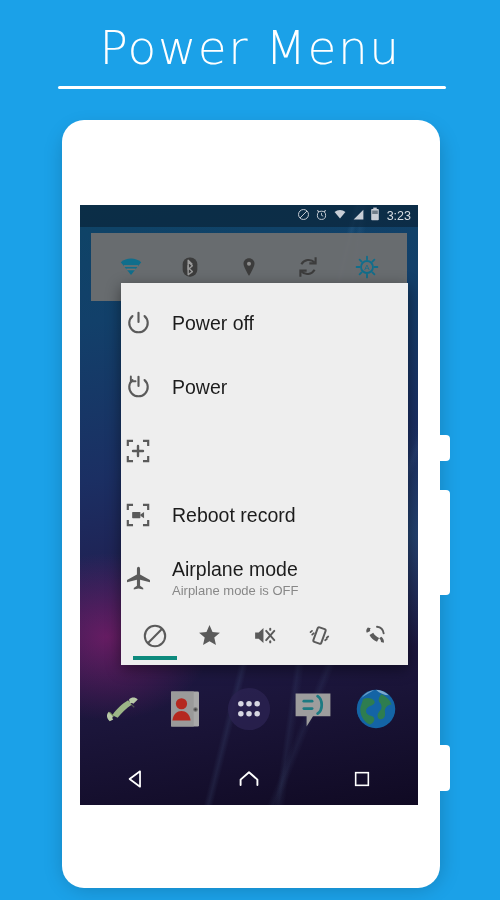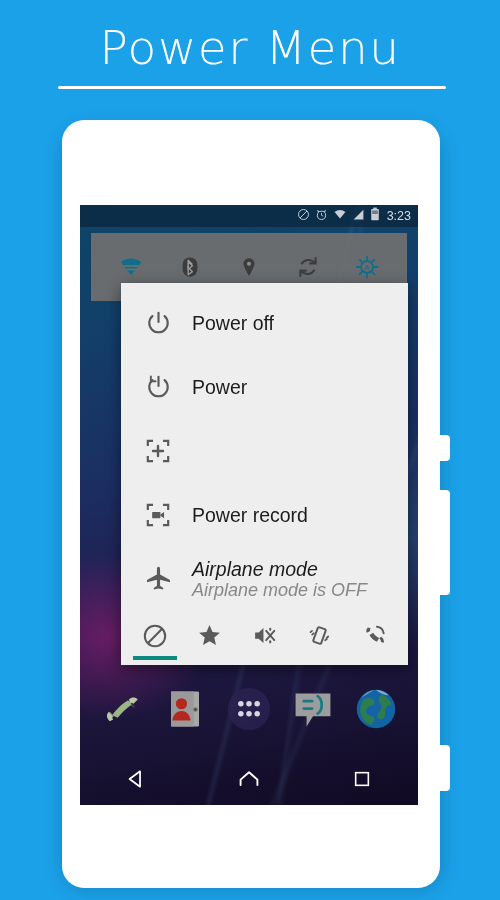--- a/index.html
+++ b/index.html
@@ -170,42 +170,41 @@
     background: #eeeeee;
     box-shadow: 0 4px 14px rgba(0,0,0,0.45);
     padding: 8px 0 0 0;
     box-sizing: border-box;
     z-index: 5;
   }
   .menu-item {
     display: flex;
     align-items: center;
     height: 64px;
-    padding-left: 20px;
-    box-sizing: border-box;
-  }
-  .menu-item.with-sub { height: 62px; font-style: italic; }
+    box-sizing: border-box;
+  }
+  .menu-item.with-sub { height: 62px; }
   .menu-icon {
     width: 34px;
     min-width: 34px;
     display: flex;
     align-items: center;
     justify-content: center;
     margin-right: 17px;
   }
   .menu-text { display: flex; flex-direction: column; justify-content: center; }
   .menu-label {
     color: #1c1c1c;
     font-size: 19.5px;
     font-family: "Liberation Sans", sans-serif;
     line-height: 24px;
   }
   .menu-sub {
     color: #888888;
-    font-size: 18px;
+    font-size: 13px;
     font-family: "Liberation Sans", sans-serif;
     line-height: 17px;
     margin-top: 1px;
   }
   #mode-tabs {
     display: flex;
     align-items: flex-end;
     justify-content: space-around;
     height: 56px;
     padding: 0 6px 0 6px;
@@ -387,21 +386,21 @@
               <path d="M2.6 7.4 L2.6 2.6 L7.4 2.6"></path>
               <path d="M16.6 2.6 L21.4 2.6 L21.4 7.4"></path>
               <path d="M21.4 16.6 L21.4 21.4 L16.6 21.4"></path>
               <path d="M7.4 21.4 L2.6 21.4 L2.6 16.6"></path>
             </g>
             <rect x="6.6" y="9.2" width="7.6" height="5.8" rx="0.6" fill="#5a5a5a"></rect>
             <path d="M14.2 11.6 L17.6 9.2 L17.6 15 L14.2 12.6 Z" fill="#5a5a5a"></path>
           </svg>
         </span>
         <span class="menu-text">
-          <span class="menu-label">Power record</span>
+          <span class="menu-label">Reboot record</span>
         </span>
       </div>
 
       <div class="menu-item with-sub">
         <span class="menu-icon">
           <svg width="27" height="27" viewBox="0 0 24 24">
             <path d="M12 1.6 C11 1.6 10.6 2.6 10.6 4 L10.6 8.4 L1.8 13.4 L1.8 15.4 L10.6 13 L10.6 18.4 L7.8 20.4 L7.8 21.8 L12 20.8 L16.2 21.8 L16.2 20.4 L13.4 18.4 L13.4 13 L22.2 15.4 L22.2 13.4 L13.4 8.4 L13.4 4 C13.4 2.6 13 1.6 12 1.6 Z" fill="#5a5a5a"></path>
           </svg>
         </span>
         <span class="menu-text">

